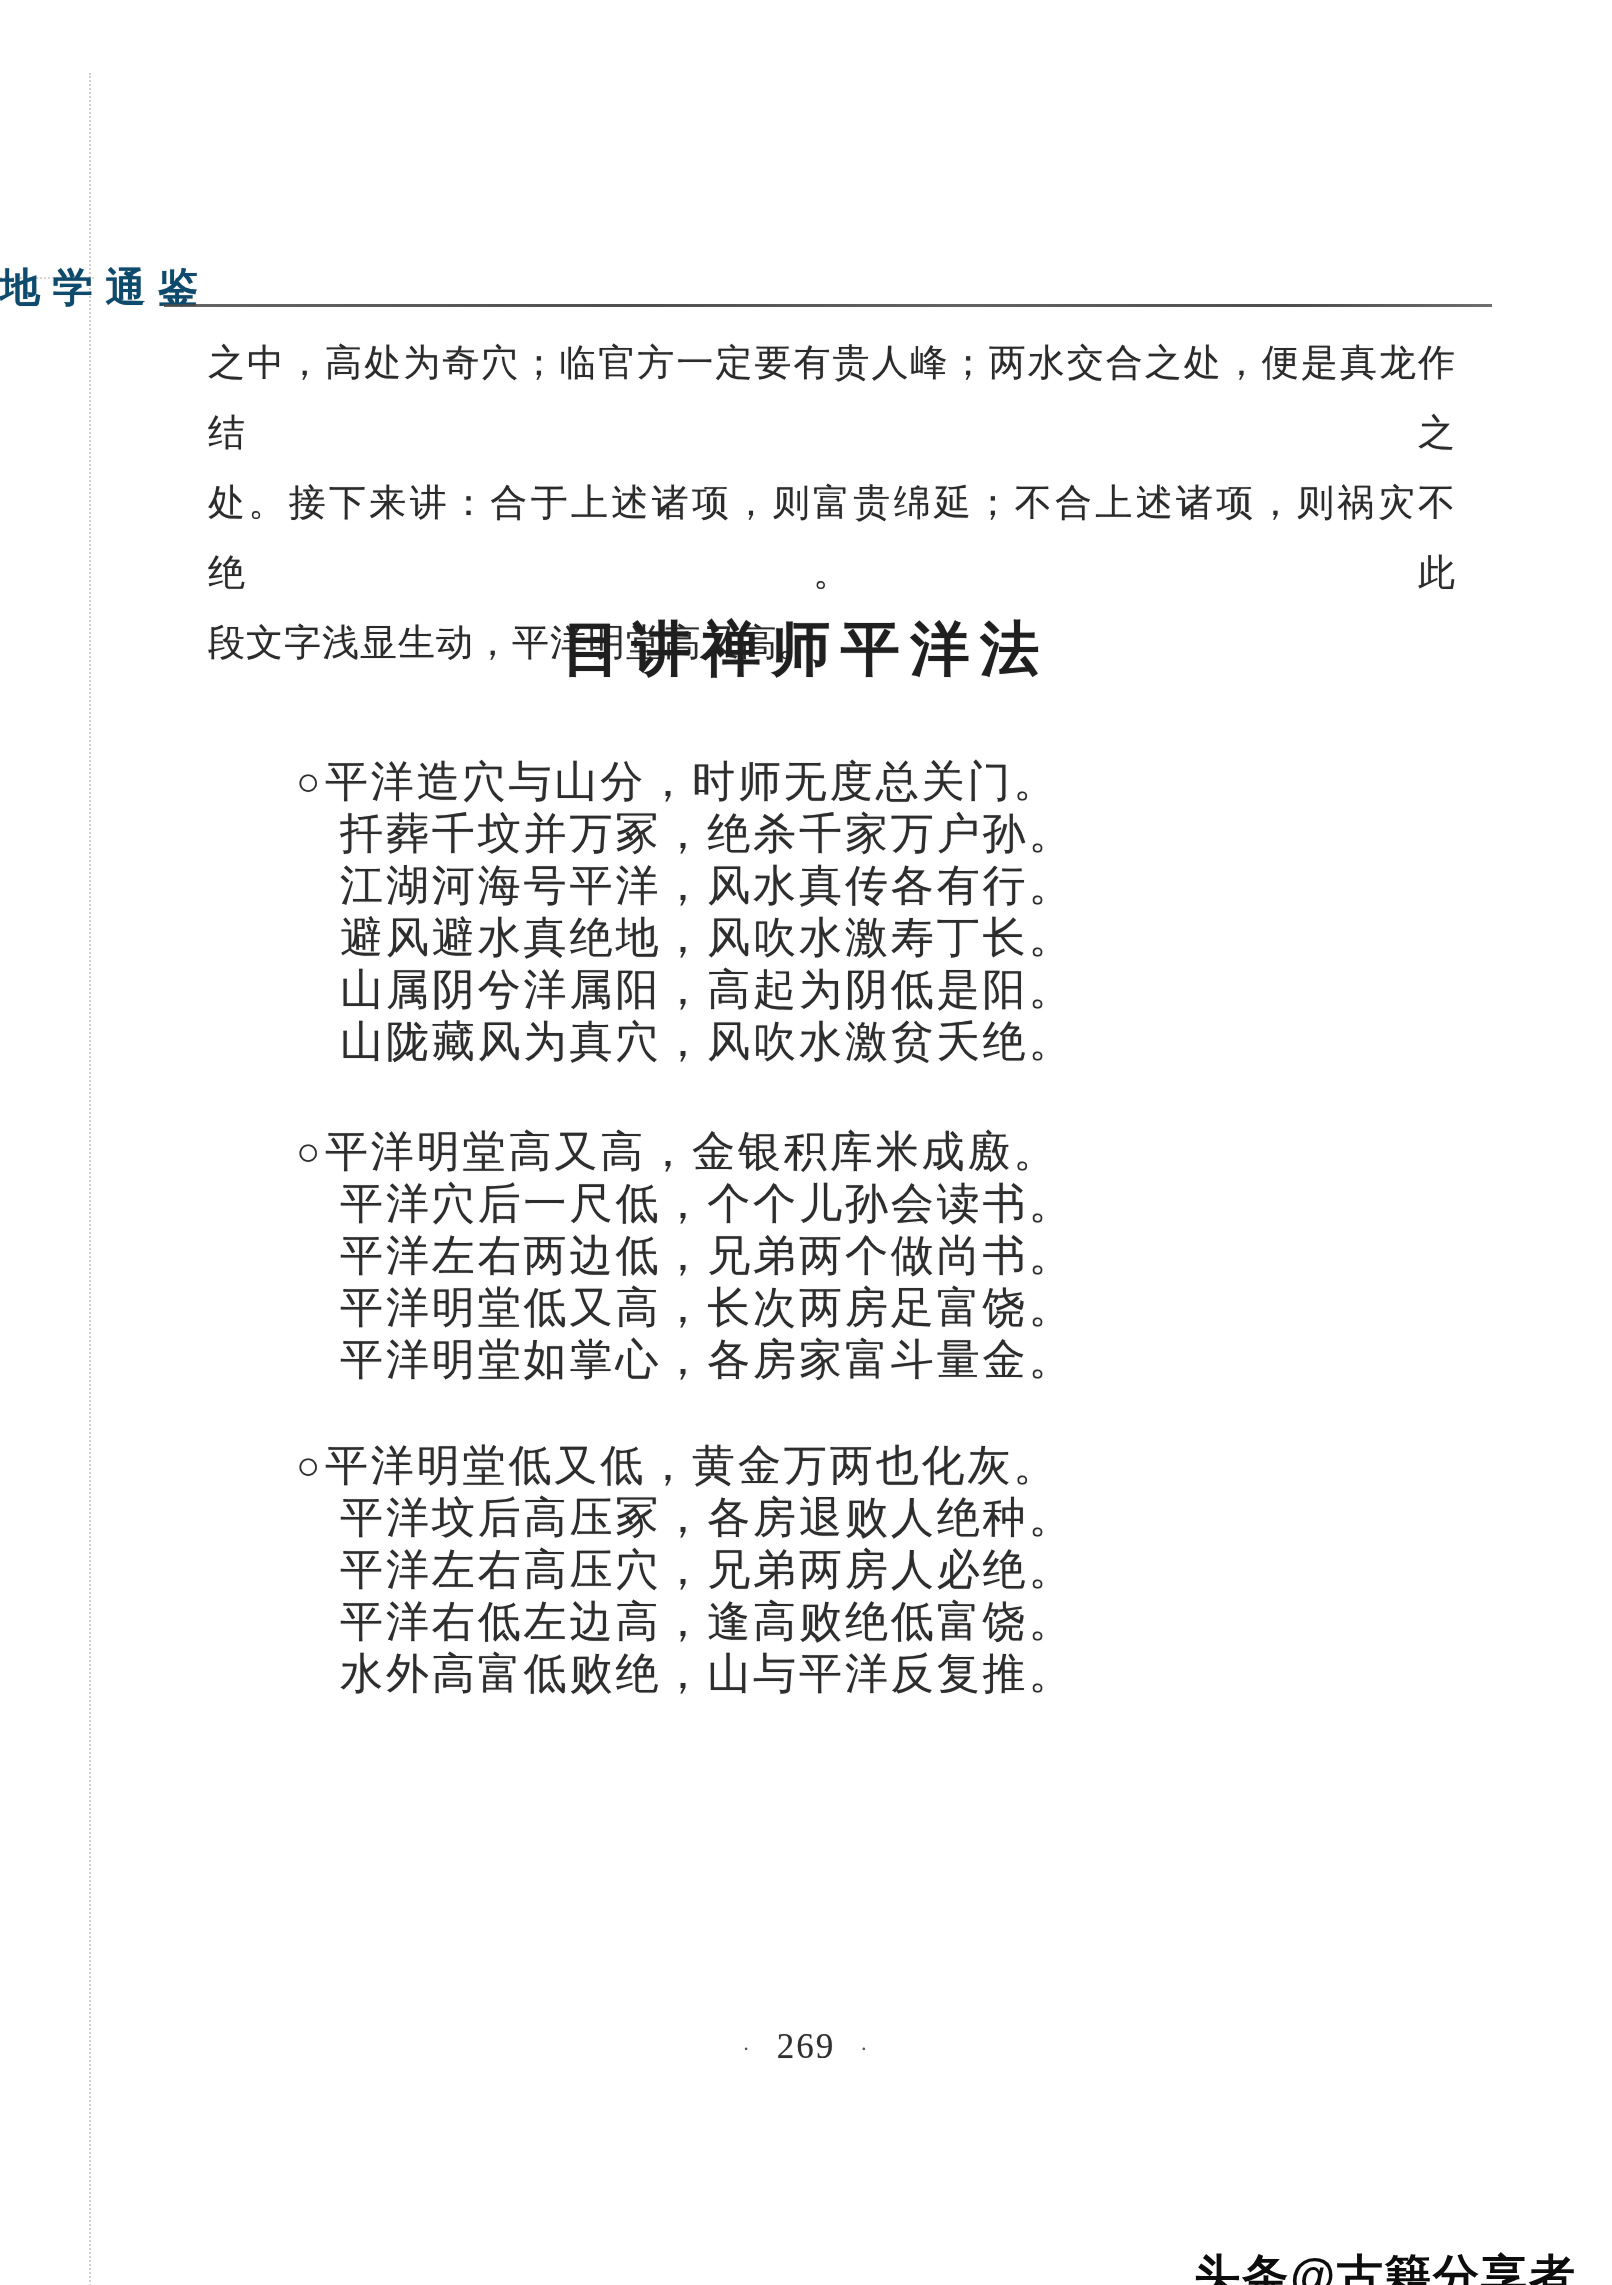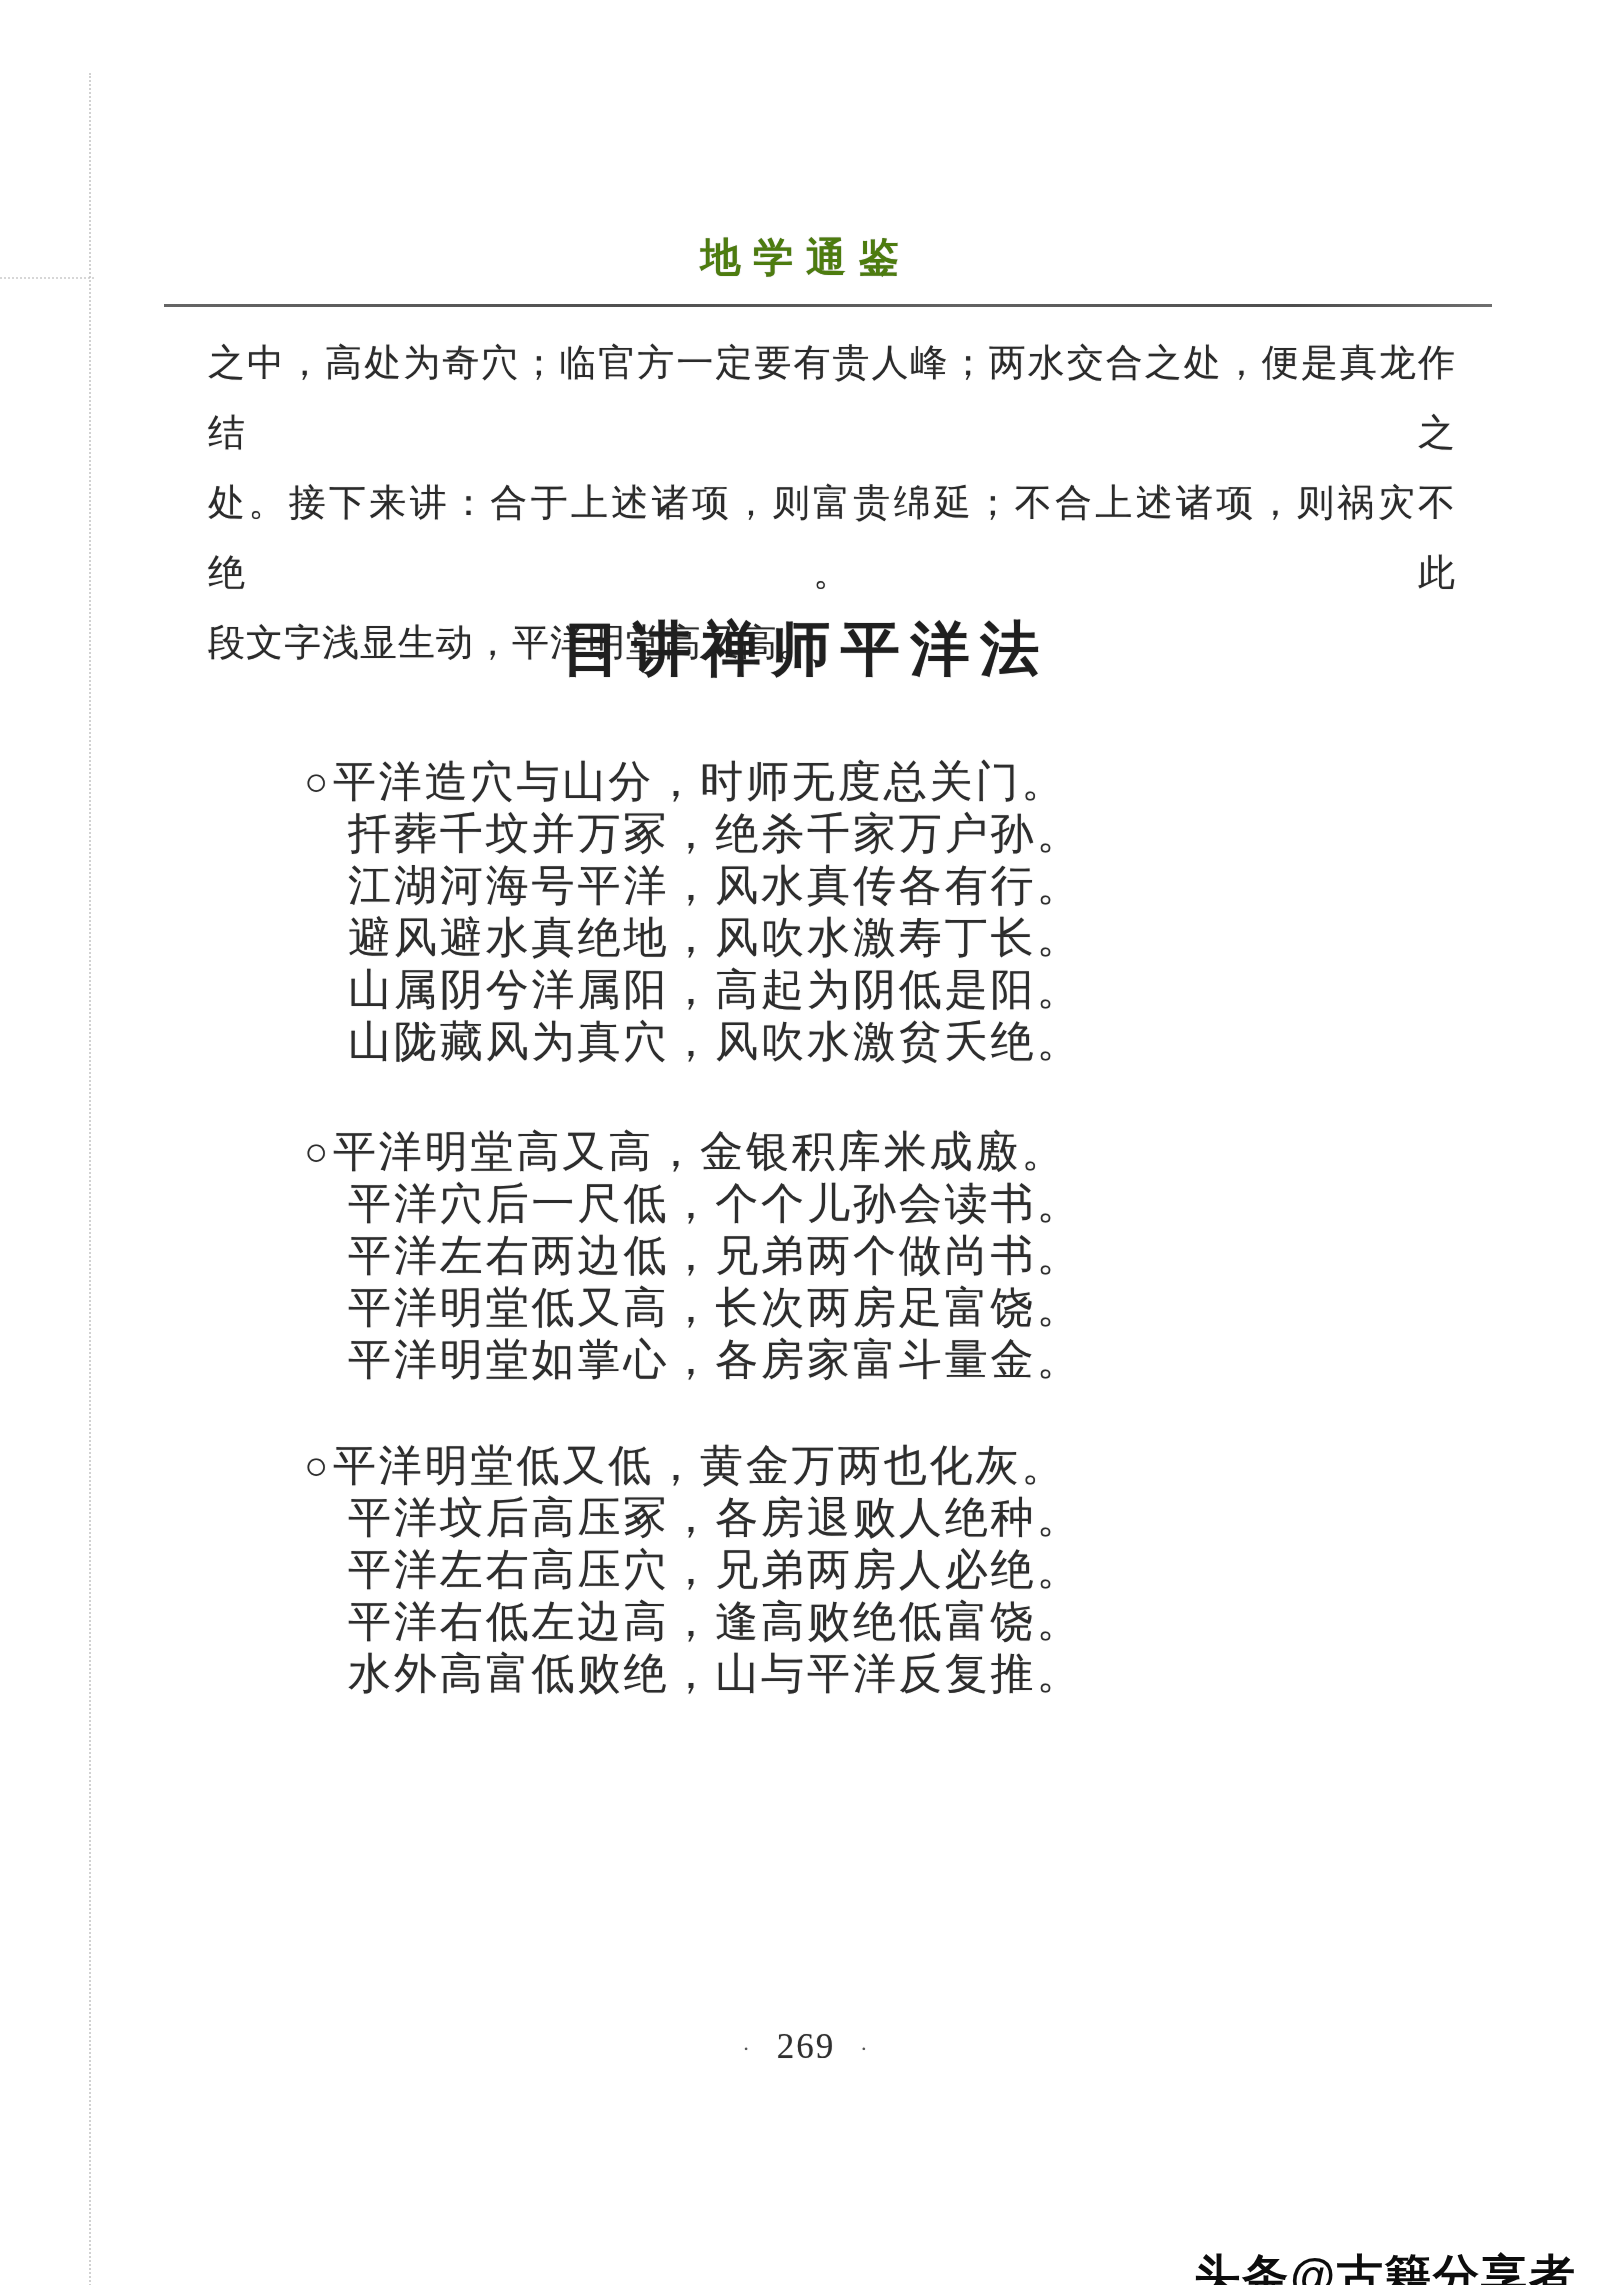--- a/index.html
+++ b/index.html
@@ -15,24 +15,24 @@
   .edge-v{
     position:absolute;left:89px;top:73px;bottom:0;width:0;
     border-left:2px dotted #b9b9b9;opacity:.65;
   }
   .edge-h{
     position:absolute;left:0;top:277px;width:94px;height:0;
     border-top:2px dotted #bdbdbd;opacity:.6;
   }
   
   .head-title{
-    position:absolute;top:230px;left:0;width:100%;
-    text-align:center;
+    position:absolute;top:260px;left:0;width:100%;
+    text-align:left;
     font-size:40px;font-weight:600;letter-spacing:12.7px;
-    color:#4d7c0f;
+    color:#0c4a6e;
     text-shadow:0 0 1px rgba(40,40,40,.45);
   }
   .head-rule{
     position:absolute;top:304px;left:164px;width:1328px;height:2.9px;
     background:linear-gradient(90deg,#4a4a4a 0%,#303030 35%,#474747 60%,#2e2e2e 85%,#555 100%);
     opacity:.85;
   }
   
   .intro{
     position:absolute;top:328px;left:208px;width:1248px;
@@ -55,21 +55,20 @@
     text-shadow:0 0 1px rgba(20,20,20,.55);
     margin-top:33px;
   }
   
   .verse{
     position:absolute;left:295px;width:975px;
     font-size:43px;line-height:52px;
     letter-spacing:2.9px;
     color:#2d2d2d;
     text-shadow:0 0 1px rgba(45,45,45,.4);
-    margin-left:8px;
   }
   .verse .vline{white-space:nowrap;padding-left:45px;}
   .verse .vline.first{padding-left:0;}
   .verse .marker{display:inline-block;transform:scale(.92);margin-right:1px;}
   .v1{top:756px;}
   .v2{top:1126px;}
   .v3{top:1440px;}
   
   .folio{
     position:absolute;top:2027px;left:0;width:100%;

